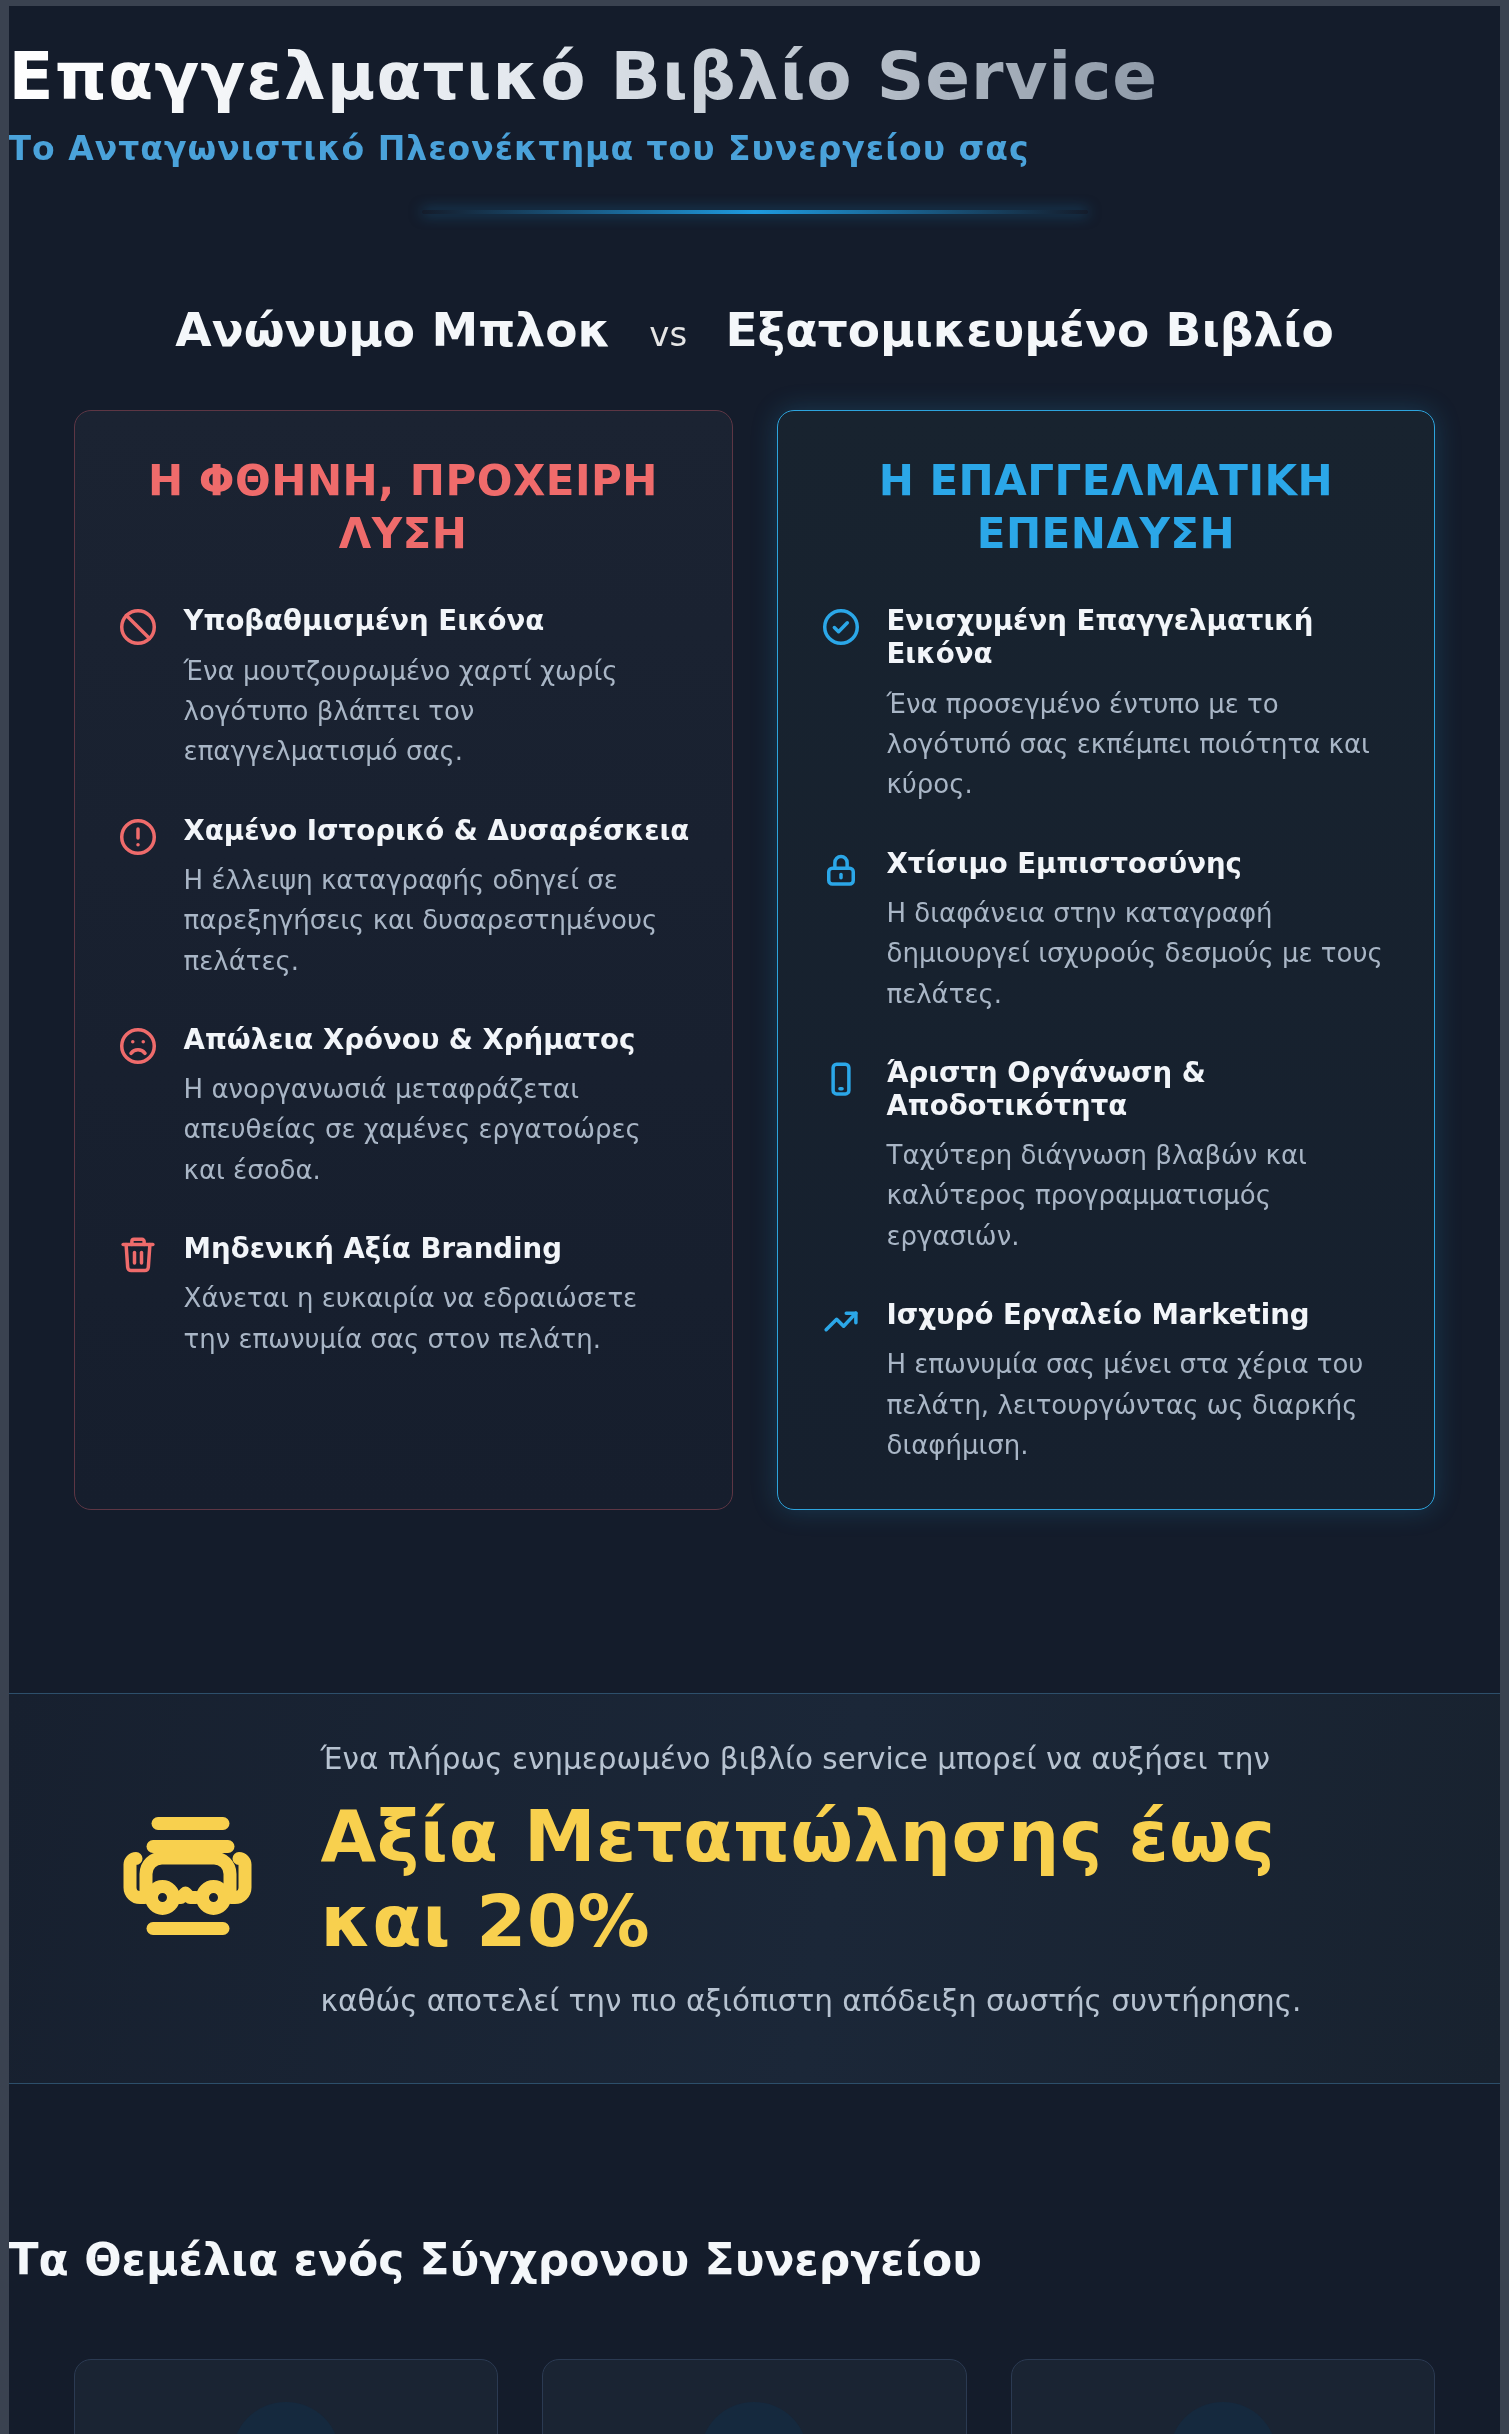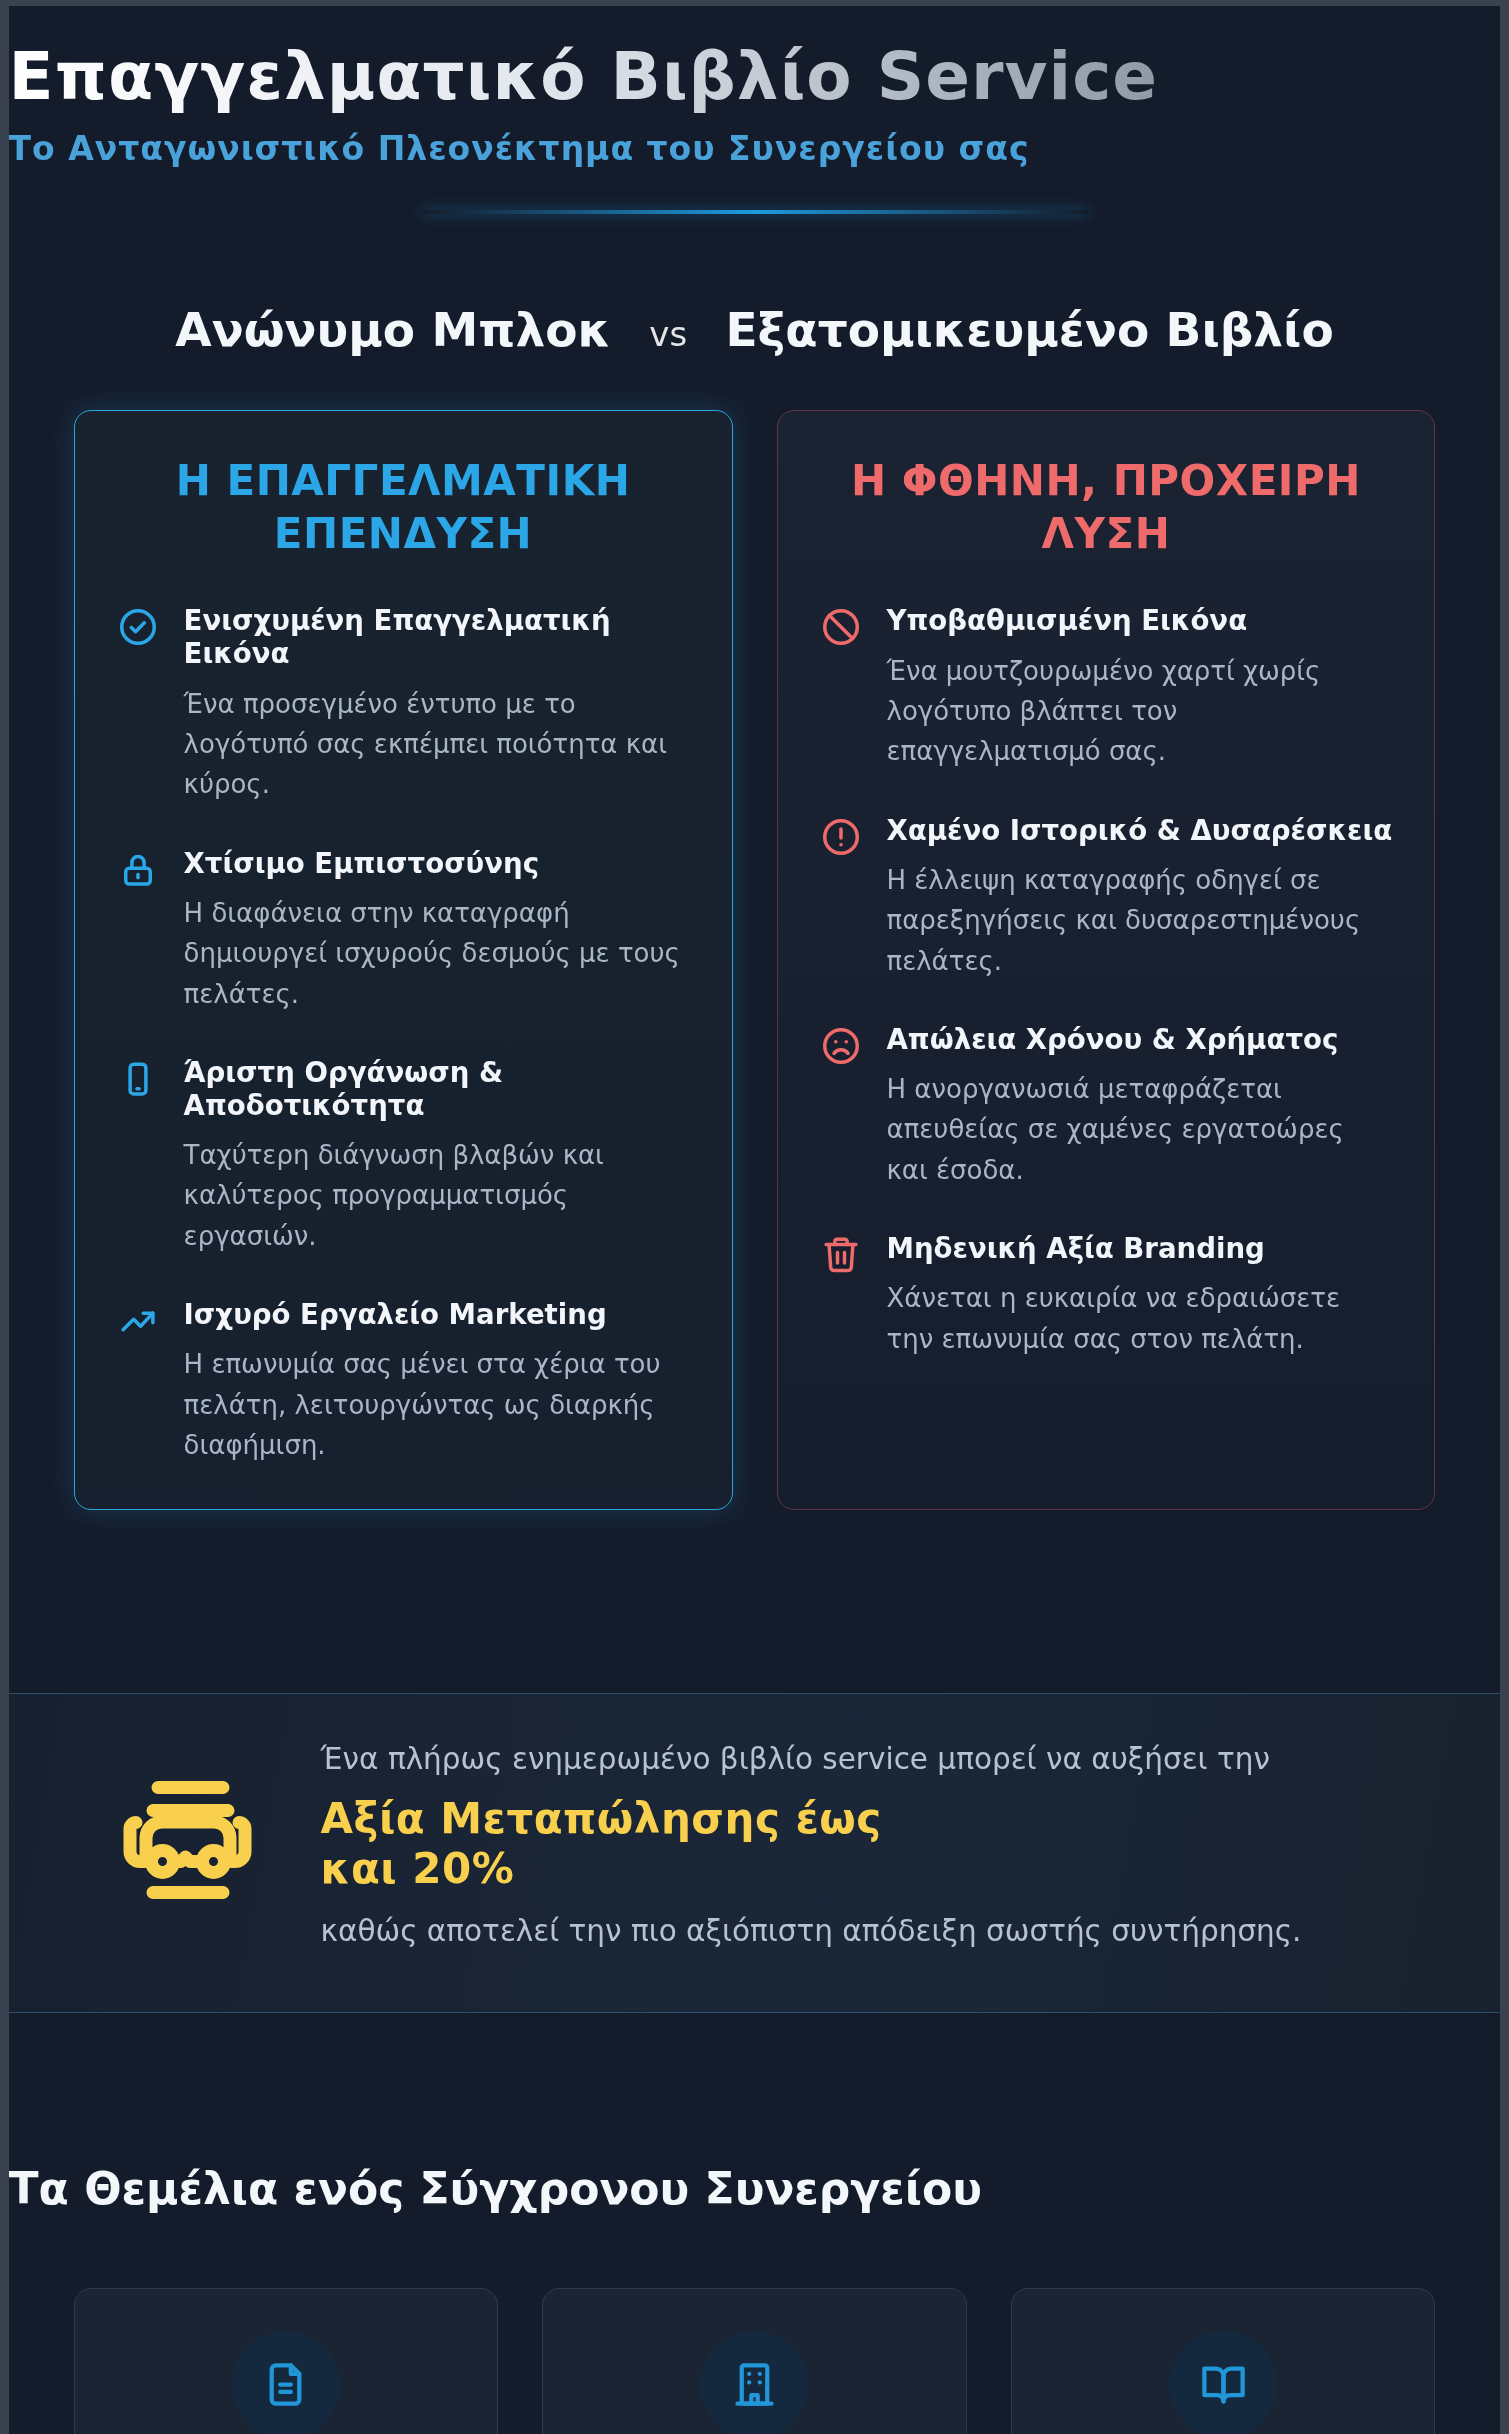--- a/index.html
+++ b/index.html
@@ -71,21 +71,21 @@
     border-top:1.9px solid #2d4f6b; border-bottom:1.9px solid #2d4f6b;
     background:linear-gradient(100deg,#17202f 0%,#1b2738 55%,#18222f 100%);
     padding:43px 86px 59px 99px;
     display:flex; align-items:center; gap:53px;
   }
   .car-icon { flex:0 0 160px; }
   .car-icon svg { width:160px; height:181px; display:block; }
   .hl-text { flex:1; }
   .hl-intro, .hl-outro { font-size:29.5px; color:#b7c3d1; line-height:1.5; }
   .hl-big {
-    color:#f8d04e; font-weight:bold; font-size:42px; line-height:1.18;
+    color:#f8d04e; font-weight:bold; font-size:72px; line-height:1.18;
     margin:13.3px 0 15px 0; letter-spacing:0.5px;
   }
 
   
   .foundations-title { margin-top:150px; font-size:44px; font-weight:bold; color:#f4f7fa; }
   .foundation-row {
     display:grid; grid-template-columns:1fr 1fr 1fr; gap:44px;
     padding:0 65px; margin-top:74px;
   }
   .f-card {
@@ -110,77 +110,20 @@
     <div class="header-divider"></div>
   </div>
 
   <div class="comparison-title">
     <span>Ανώνυμο Μπλοκ</span>
     <span class="vs">vs</span>
     <span>Εξατομικευμένο Βιβλίο</span>
   </div>
 
   <div class="cards-row">
-
-    <div class="cmp-card good">
-      <div class="cmp-heading">Η ΕΠΑΓΓΕΛΜΑΤΙΚΗ ΕΠΕΝΔΥΣΗ</div>
-
-      <div class="cmp-item">
-        <span class="cmp-icon">
-          <svg viewBox="0 0 24 24" fill="none" stroke="#2ba7e8" stroke-width="2" stroke-linecap="round" stroke-linejoin="round">
-              <circle cx="12" cy="12" r="9.3"></circle>
-              <path d="M8.2 12.3l2.4 2.4 5-5.1"></path>
-            </svg>
-        </span>
-        <div>
-          <div class="item-title">Ενισχυμένη Επαγγελματική Εικόνα</div>
-          <div class="item-desc">Ένα προσεγμένο έντυπο με το λογότυπό σας εκπέμπει ποιότητα και κύρος.</div>
-        </div>
-      </div>
-
-      <div class="cmp-item">
-        <span class="cmp-icon">
-          <svg viewBox="0 0 24 24" fill="none" stroke="#2ba7e8" stroke-width="2" stroke-linecap="round" stroke-linejoin="round">
-              <rect x="5" y="11" width="14" height="9" rx="2"></rect>
-              <path d="M8.5 11V7.8a3.5 3.5 0 0 1 7 0V11"></path>
-              <line x1="12" y1="14.6" x2="12" y2="16.4"></line>
-            </svg>
-        </span>
-        <div>
-          <div class="item-title">Χτίσιμο Εμπιστοσύνης</div>
-          <div class="item-desc">Η διαφάνεια στην καταγραφή δημιουργεί ισχυρούς δεσμούς με τους πελάτες.</div>
-        </div>
-      </div>
-
-      <div class="cmp-item">
-        <span class="cmp-icon">
-          <svg viewBox="0 0 24 24" fill="none" stroke="#2ba7e8" stroke-width="2" stroke-linecap="round" stroke-linejoin="round">
-              <rect x="7.5" y="3.5" width="9" height="17" rx="2"></rect>
-              <line x1="11.4" y1="17.5" x2="12.6" y2="17.5"></line>
-            </svg>
-        </span>
-        <div>
-          <div class="item-title">Άριστη Οργάνωση &amp; Αποδοτικότητα</div>
-          <div class="item-desc">Ταχύτερη διάγνωση βλαβών και καλύτερος προγραμματισμός εργασιών.</div>
-        </div>
-      </div>
-
-      <div class="cmp-item">
-        <span class="cmp-icon">
-          <svg viewBox="0 0 24 24" fill="none" stroke="#2ba7e8" stroke-width="2" stroke-linecap="round" stroke-linejoin="round">
-              <polyline points="3.5,17 9.5,11 13.5,15 20.5,7.5"></polyline>
-              <polyline points="15,7.5 20.5,7.5 20.5,13"></polyline>
-            </svg>
-        </span>
-        <div>
-          <div class="item-title">Ισχυρό Εργαλείο Marketing</div>
-          <div class="item-desc">Η επωνυμία σας μένει στα χέρια του πελάτη, λειτουργώντας ως διαρκής διαφήμιση.</div>
-        </div>
-      </div>
-    </div>
 
     <div class="cmp-card bad">
       <div class="cmp-heading">Η ΦΘΗΝΗ, ΠΡΟΧΕΙΡΗ ΛΥΣΗ</div>
 
       <div class="cmp-item">
         <span class="cmp-icon">
           <svg viewBox="0 0 24 24" fill="none" stroke="#ef6b6b" stroke-width="2" stroke-linecap="round" stroke-linejoin="round">
               <circle cx="12" cy="12" r="9.3"></circle>
               <line x1="5.4" y1="5.4" x2="18.6" y2="18.6"></line>
             </svg>
@@ -226,20 +169,77 @@
               <path d="M3.5 6h17"></path>
               <path d="M8.5 6V4.2A1.2 1.2 0 0 1 9.7 3h4.6a1.2 1.2 0 0 1 1.2 1.2V6"></path>
               <path d="M18.8 6l-.9 13a2 2 0 0 1-2 1.9H8.1a2 2 0 0 1-2-1.9L5.2 6"></path>
               <line x1="10" y1="10.5" x2="10" y2="16.5"></line>
               <line x1="14" y1="10.5" x2="14" y2="16.5"></line>
             </svg>
         </span>
         <div>
           <div class="item-title">Μηδενική Αξία Branding</div>
           <div class="item-desc">Χάνεται η ευκαιρία να εδραιώσετε την επωνυμία σας στον πελάτη.</div>
+        </div>
+      </div>
+    </div>
+
+    <div class="cmp-card good">
+      <div class="cmp-heading">Η ΕΠΑΓΓΕΛΜΑΤΙΚΗ ΕΠΕΝΔΥΣΗ</div>
+
+      <div class="cmp-item">
+        <span class="cmp-icon">
+          <svg viewBox="0 0 24 24" fill="none" stroke="#2ba7e8" stroke-width="2" stroke-linecap="round" stroke-linejoin="round">
+              <circle cx="12" cy="12" r="9.3"></circle>
+              <path d="M8.2 12.3l2.4 2.4 5-5.1"></path>
+            </svg>
+        </span>
+        <div>
+          <div class="item-title">Ενισχυμένη Επαγγελματική Εικόνα</div>
+          <div class="item-desc">Ένα προσεγμένο έντυπο με το λογότυπό σας εκπέμπει ποιότητα και κύρος.</div>
+        </div>
+      </div>
+
+      <div class="cmp-item">
+        <span class="cmp-icon">
+          <svg viewBox="0 0 24 24" fill="none" stroke="#2ba7e8" stroke-width="2" stroke-linecap="round" stroke-linejoin="round">
+              <rect x="5" y="11" width="14" height="9" rx="2"></rect>
+              <path d="M8.5 11V7.8a3.5 3.5 0 0 1 7 0V11"></path>
+              <line x1="12" y1="14.6" x2="12" y2="16.4"></line>
+            </svg>
+        </span>
+        <div>
+          <div class="item-title">Χτίσιμο Εμπιστοσύνης</div>
+          <div class="item-desc">Η διαφάνεια στην καταγραφή δημιουργεί ισχυρούς δεσμούς με τους πελάτες.</div>
+        </div>
+      </div>
+
+      <div class="cmp-item">
+        <span class="cmp-icon">
+          <svg viewBox="0 0 24 24" fill="none" stroke="#2ba7e8" stroke-width="2" stroke-linecap="round" stroke-linejoin="round">
+              <rect x="7.5" y="3.5" width="9" height="17" rx="2"></rect>
+              <line x1="11.4" y1="17.5" x2="12.6" y2="17.5"></line>
+            </svg>
+        </span>
+        <div>
+          <div class="item-title">Άριστη Οργάνωση &amp; Αποδοτικότητα</div>
+          <div class="item-desc">Ταχύτερη διάγνωση βλαβών και καλύτερος προγραμματισμός εργασιών.</div>
+        </div>
+      </div>
+
+      <div class="cmp-item">
+        <span class="cmp-icon">
+          <svg viewBox="0 0 24 24" fill="none" stroke="#2ba7e8" stroke-width="2" stroke-linecap="round" stroke-linejoin="round">
+              <polyline points="3.5,17 9.5,11 13.5,15 20.5,7.5"></polyline>
+              <polyline points="15,7.5 20.5,7.5 20.5,13"></polyline>
+            </svg>
+        </span>
+        <div>
+          <div class="item-title">Ισχυρό Εργαλείο Marketing</div>
+          <div class="item-desc">Η επωνυμία σας μένει στα χέρια του πελάτη, λειτουργώντας ως διαρκής διαφήμιση.</div>
         </div>
       </div>
     </div>
   </div>
 
   <div class="highlight">
     <span class="car-icon">
       <svg viewBox="0 0 32 32" fill="none" stroke="#f8d04e" stroke-width="2.6" stroke-linecap="round" stroke-linejoin="round">
         <line x1="10" y1="4.6" x2="23" y2="4.6"></line>
         <line x1="9" y1="9.2" x2="24" y2="9.2"></line>

